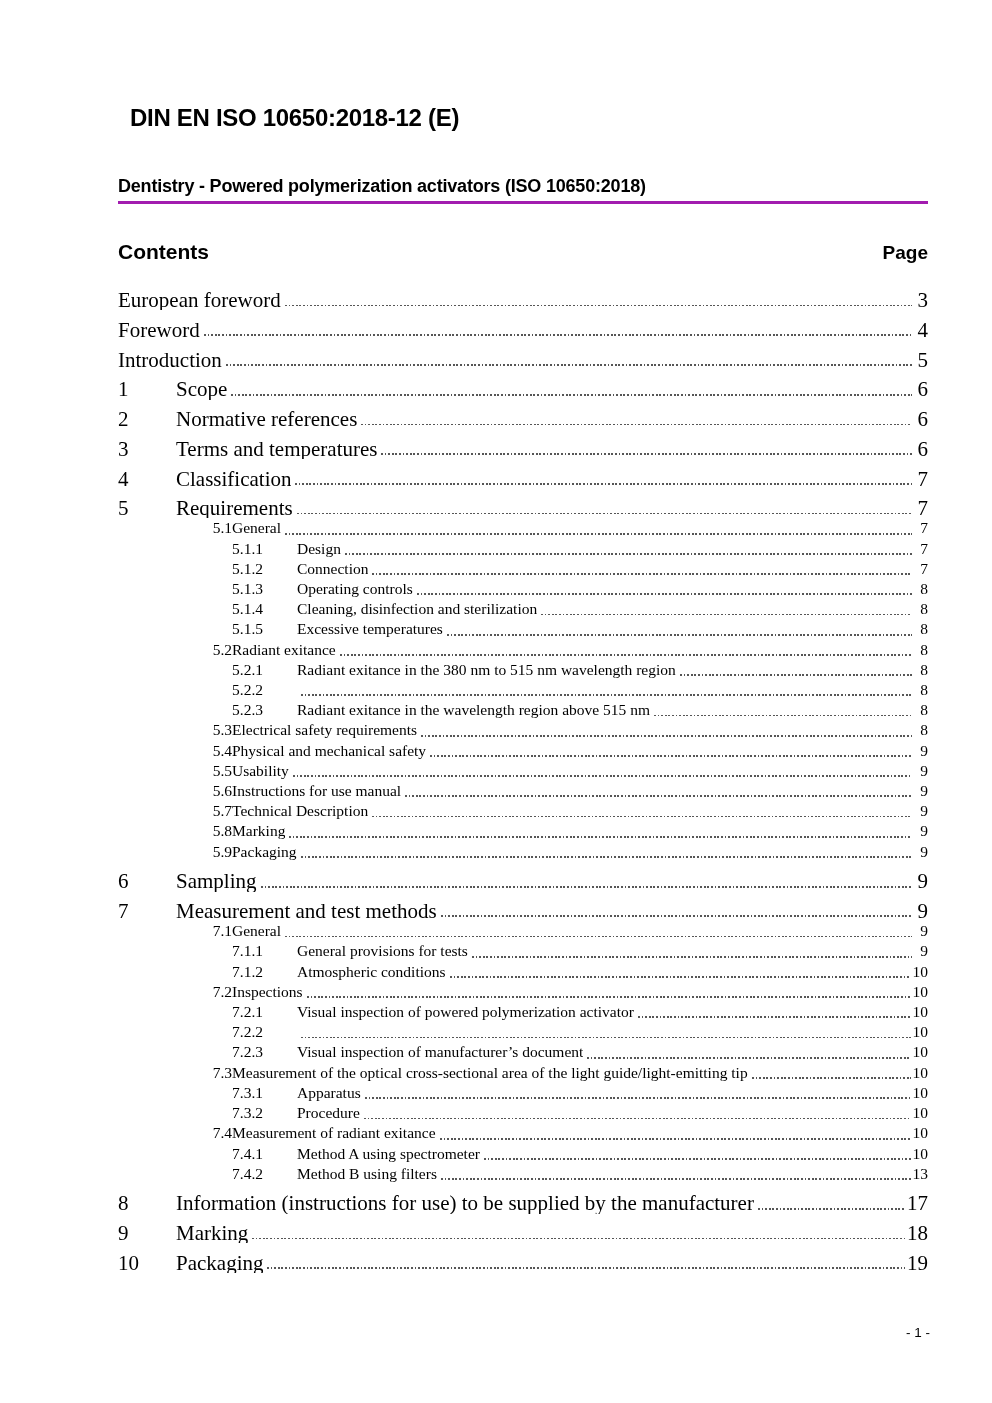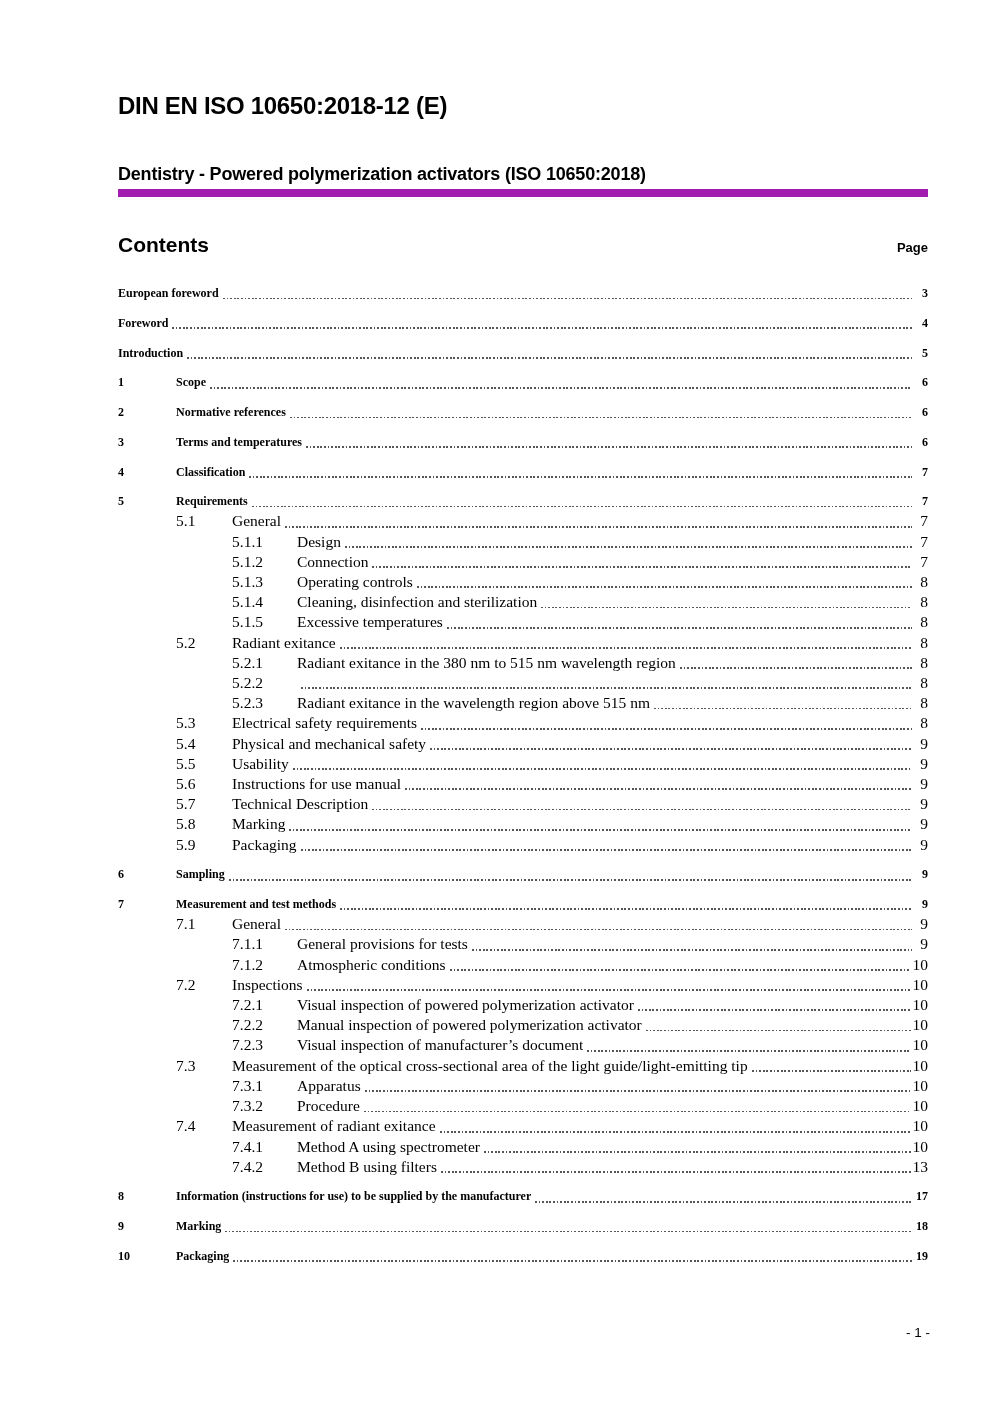--- a/index.html
+++ b/index.html
@@ -17,43 +17,43 @@
     box-sizing: border-box;
     padding: 92px 64px 0 118px;
     font-family: "Liberation Serif", serif;
     overflow: hidden;
   }
   .doc-title {
     font-family: "Liberation Sans", sans-serif;
     font-size: 24px;
     font-weight: bold;
     letter-spacing: -0.3px;
-    margin: 0;
+    margin: 12px;
     line-height: 1.15;
   }
   .doc-subtitle {
     font-family: "Liberation Sans", sans-serif;
     font-size: 18px;
     font-weight: bold;
     letter-spacing: -0.2px;
     margin-top: 44px;
     padding-bottom: 5px;
-    border-bottom: 8px solid #a21caf;
+    border-bottom: 3px solid #a21caf;
     line-height: 1.15;
   }
   .contents-row {
     display: flex;
     justify-content: space-between;
     align-items: baseline;
     margin-top: 36px;
     font-family: "Liberation Sans", sans-serif;
     font-weight: bold;
   }
   .contents-heading { font-size: 21px; }
-  .page-col-label   { font-size: 13px; }
+  .page-col-label   { font-size: 19px; }
 
   .toc { margin-top: 26px; }
 
   .toc-row {
     display: flex;
     align-items: baseline;
     line-height: 20.2px;
     font-size: 15.5px;
   }
   .toc-row .num   { flex: 0 0 auto; }
@@ -63,27 +63,27 @@
     min-width: 6px;
     align-self: flex-end;
     height: 1.8px;
     margin: 0 2px 4px 4px;
     background-image: repeating-linear-gradient(
       to right, #565656 0, #565656 1.8px, transparent 1.8px, transparent 3.6px);
   }
   .toc-row .pagenum { flex: 0 0 auto; text-align: right; min-width: 14px; }
 
   .lvl1 {
-    font-weight: bold;
-    font-size: 12px;
+    font-weight: normal;
+    font-size: 21px;
     margin-top: 9.5px;
   }
   .lvl1 .num { width: 58px; }
   .lvl2 { padding-left: 58px; }
-  .lvl2 .num { width: 56px; }
+  .lvl2 .num { width: 56px; text-align: right; }
   .lvl3 { padding-left: 114px; }
   .lvl3 .num { width: 65px; }
 
   .footer {
     position: absolute;
     top: 1325px;
     right: 62px;
     font-family: "Liberation Sans", sans-serif;
     font-size: 13.5px;
   }
@@ -285,21 +285,20 @@
         <span class="pagenum">10</span>
       </div>
       <div class="toc-row lvl3">
         <span class="num">7.2.1</span>
         <span class="label">Visual inspection of powered polymerization activator</span>
         <span class="dots"></span>
         <span class="pagenum">10</span>
       </div>
       <div class="toc-row lvl3">
         <span class="num">7.2.2</span>
-        <span class="label">Manual inspection of powered polymerization activator</span>
         <span class="dots"></span>
         <span class="pagenum">10</span>
       </div>
       <div class="toc-row lvl3">
         <span class="num">7.2.3</span>
         <span class="label">Visual inspection of manufacturer’s document</span>
         <span class="dots"></span>
         <span class="pagenum">10</span>
       </div>
       <div class="toc-row lvl2">

